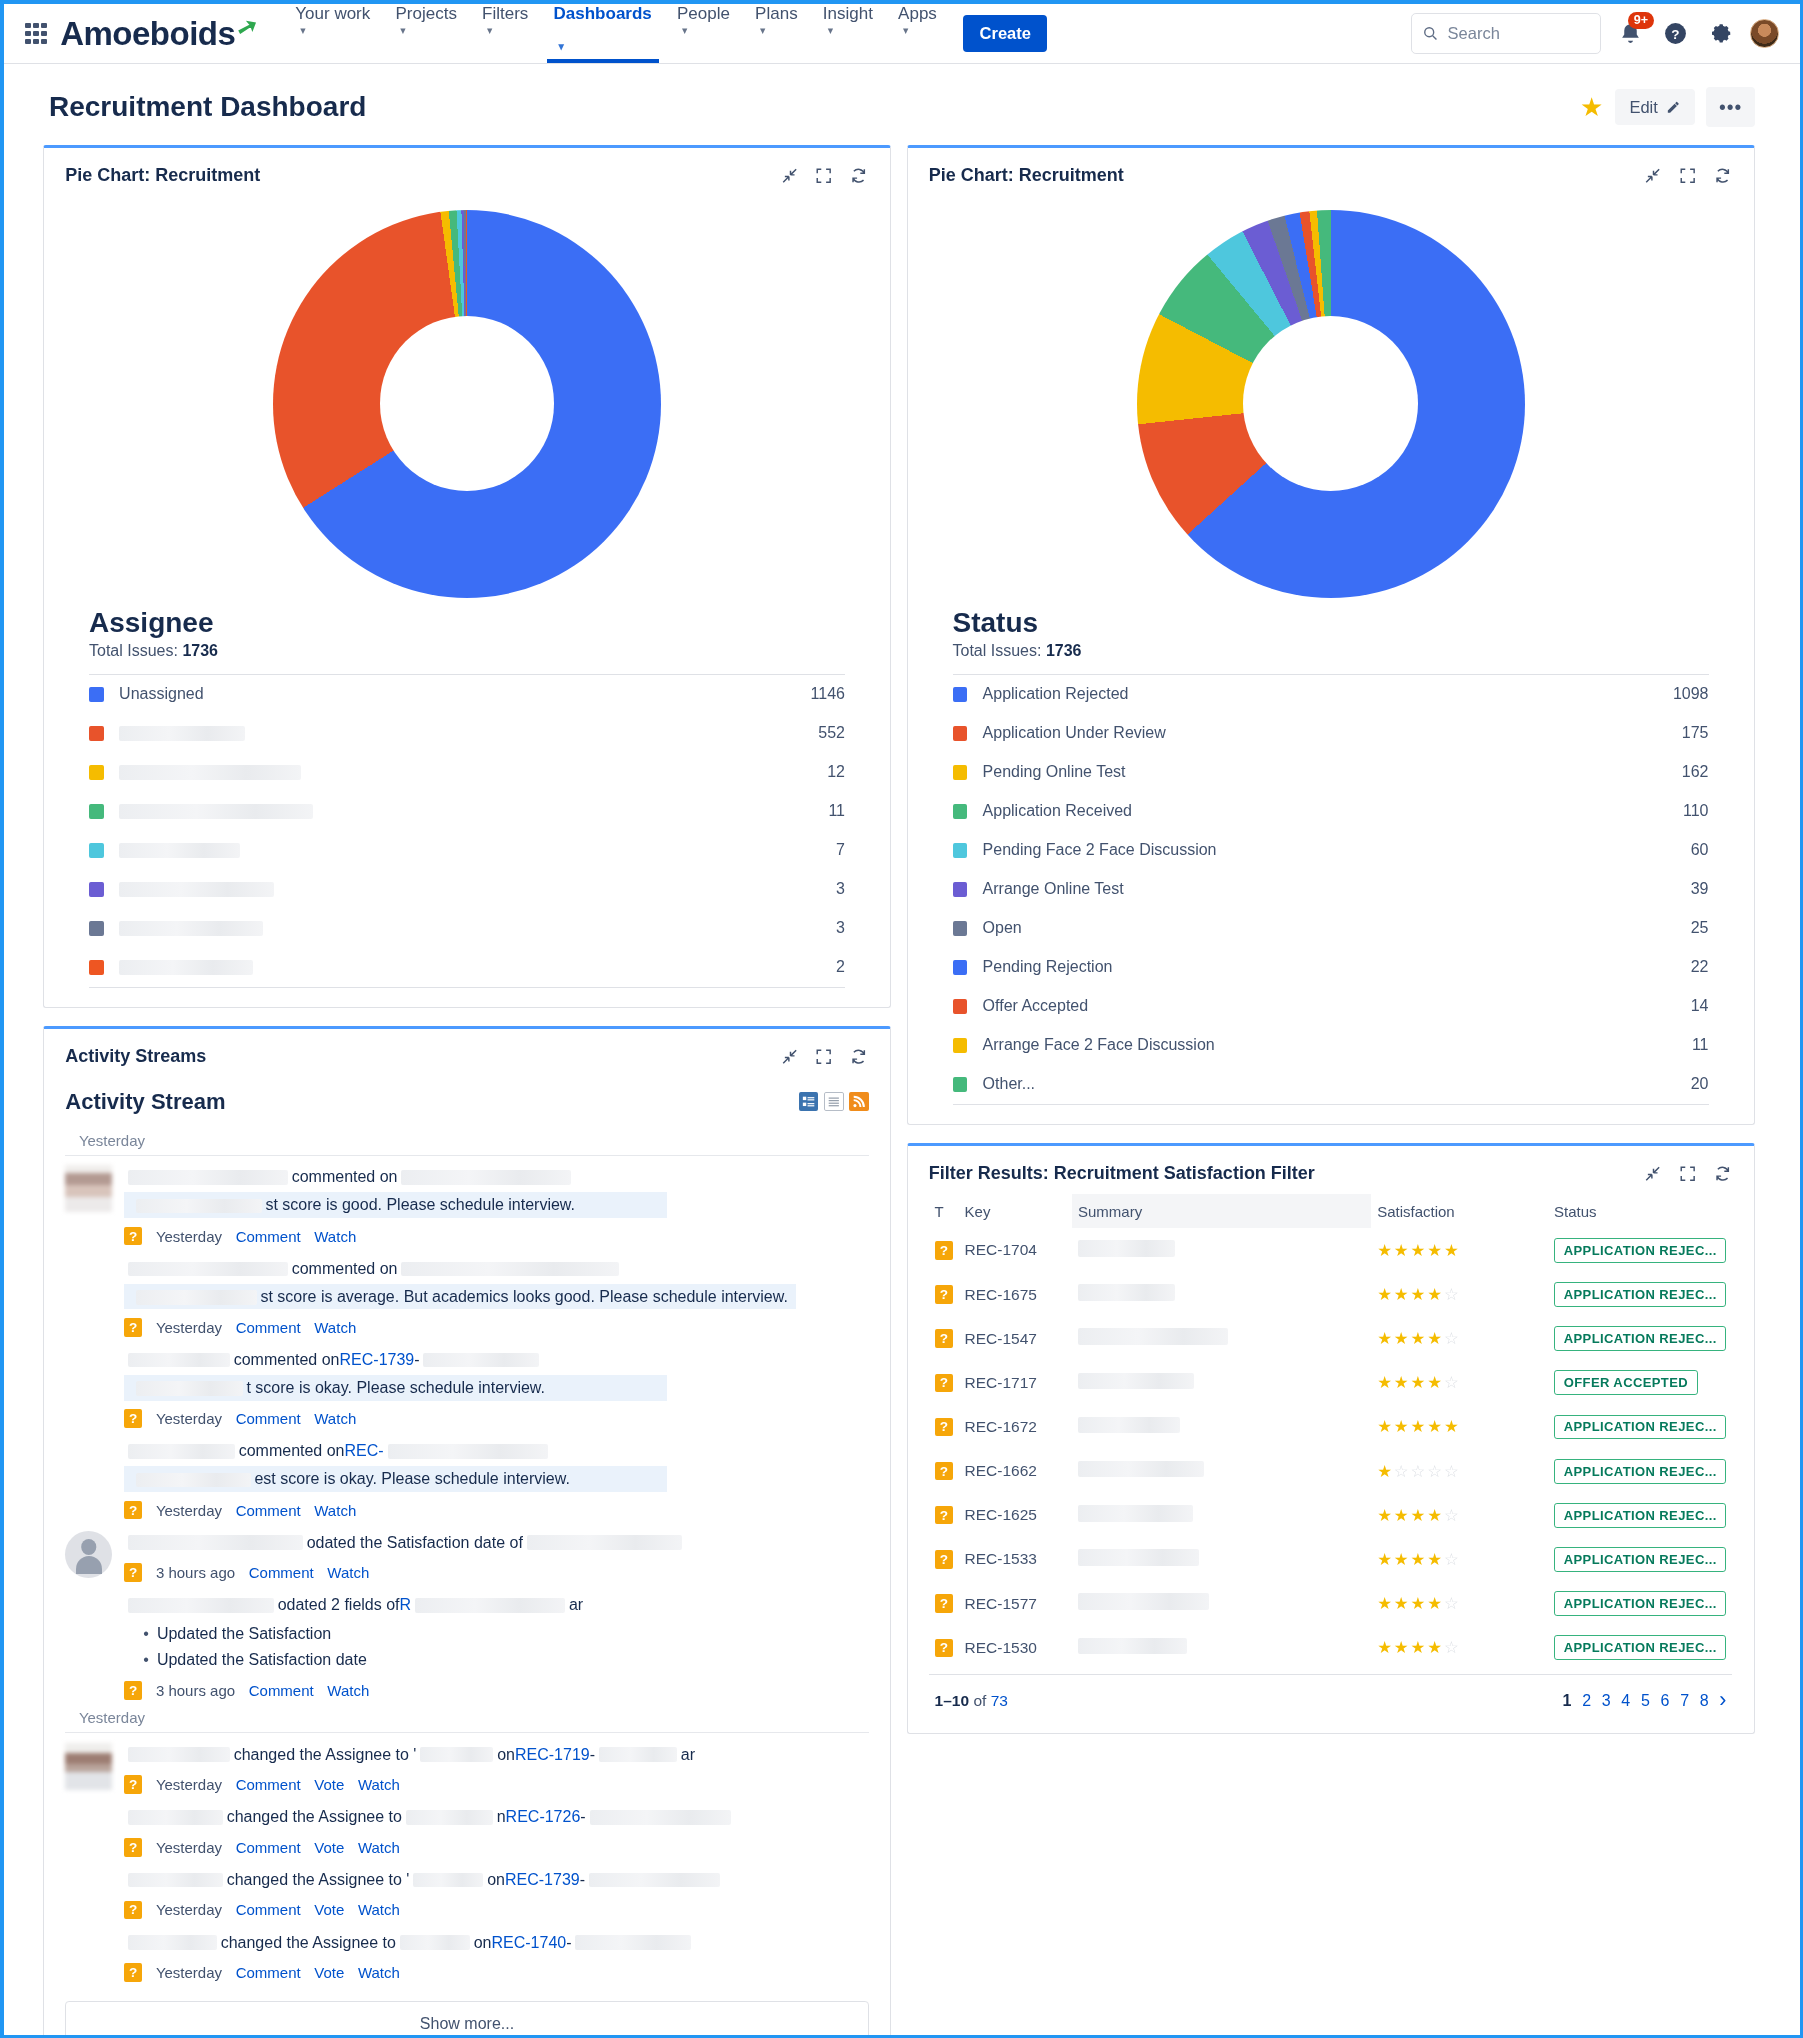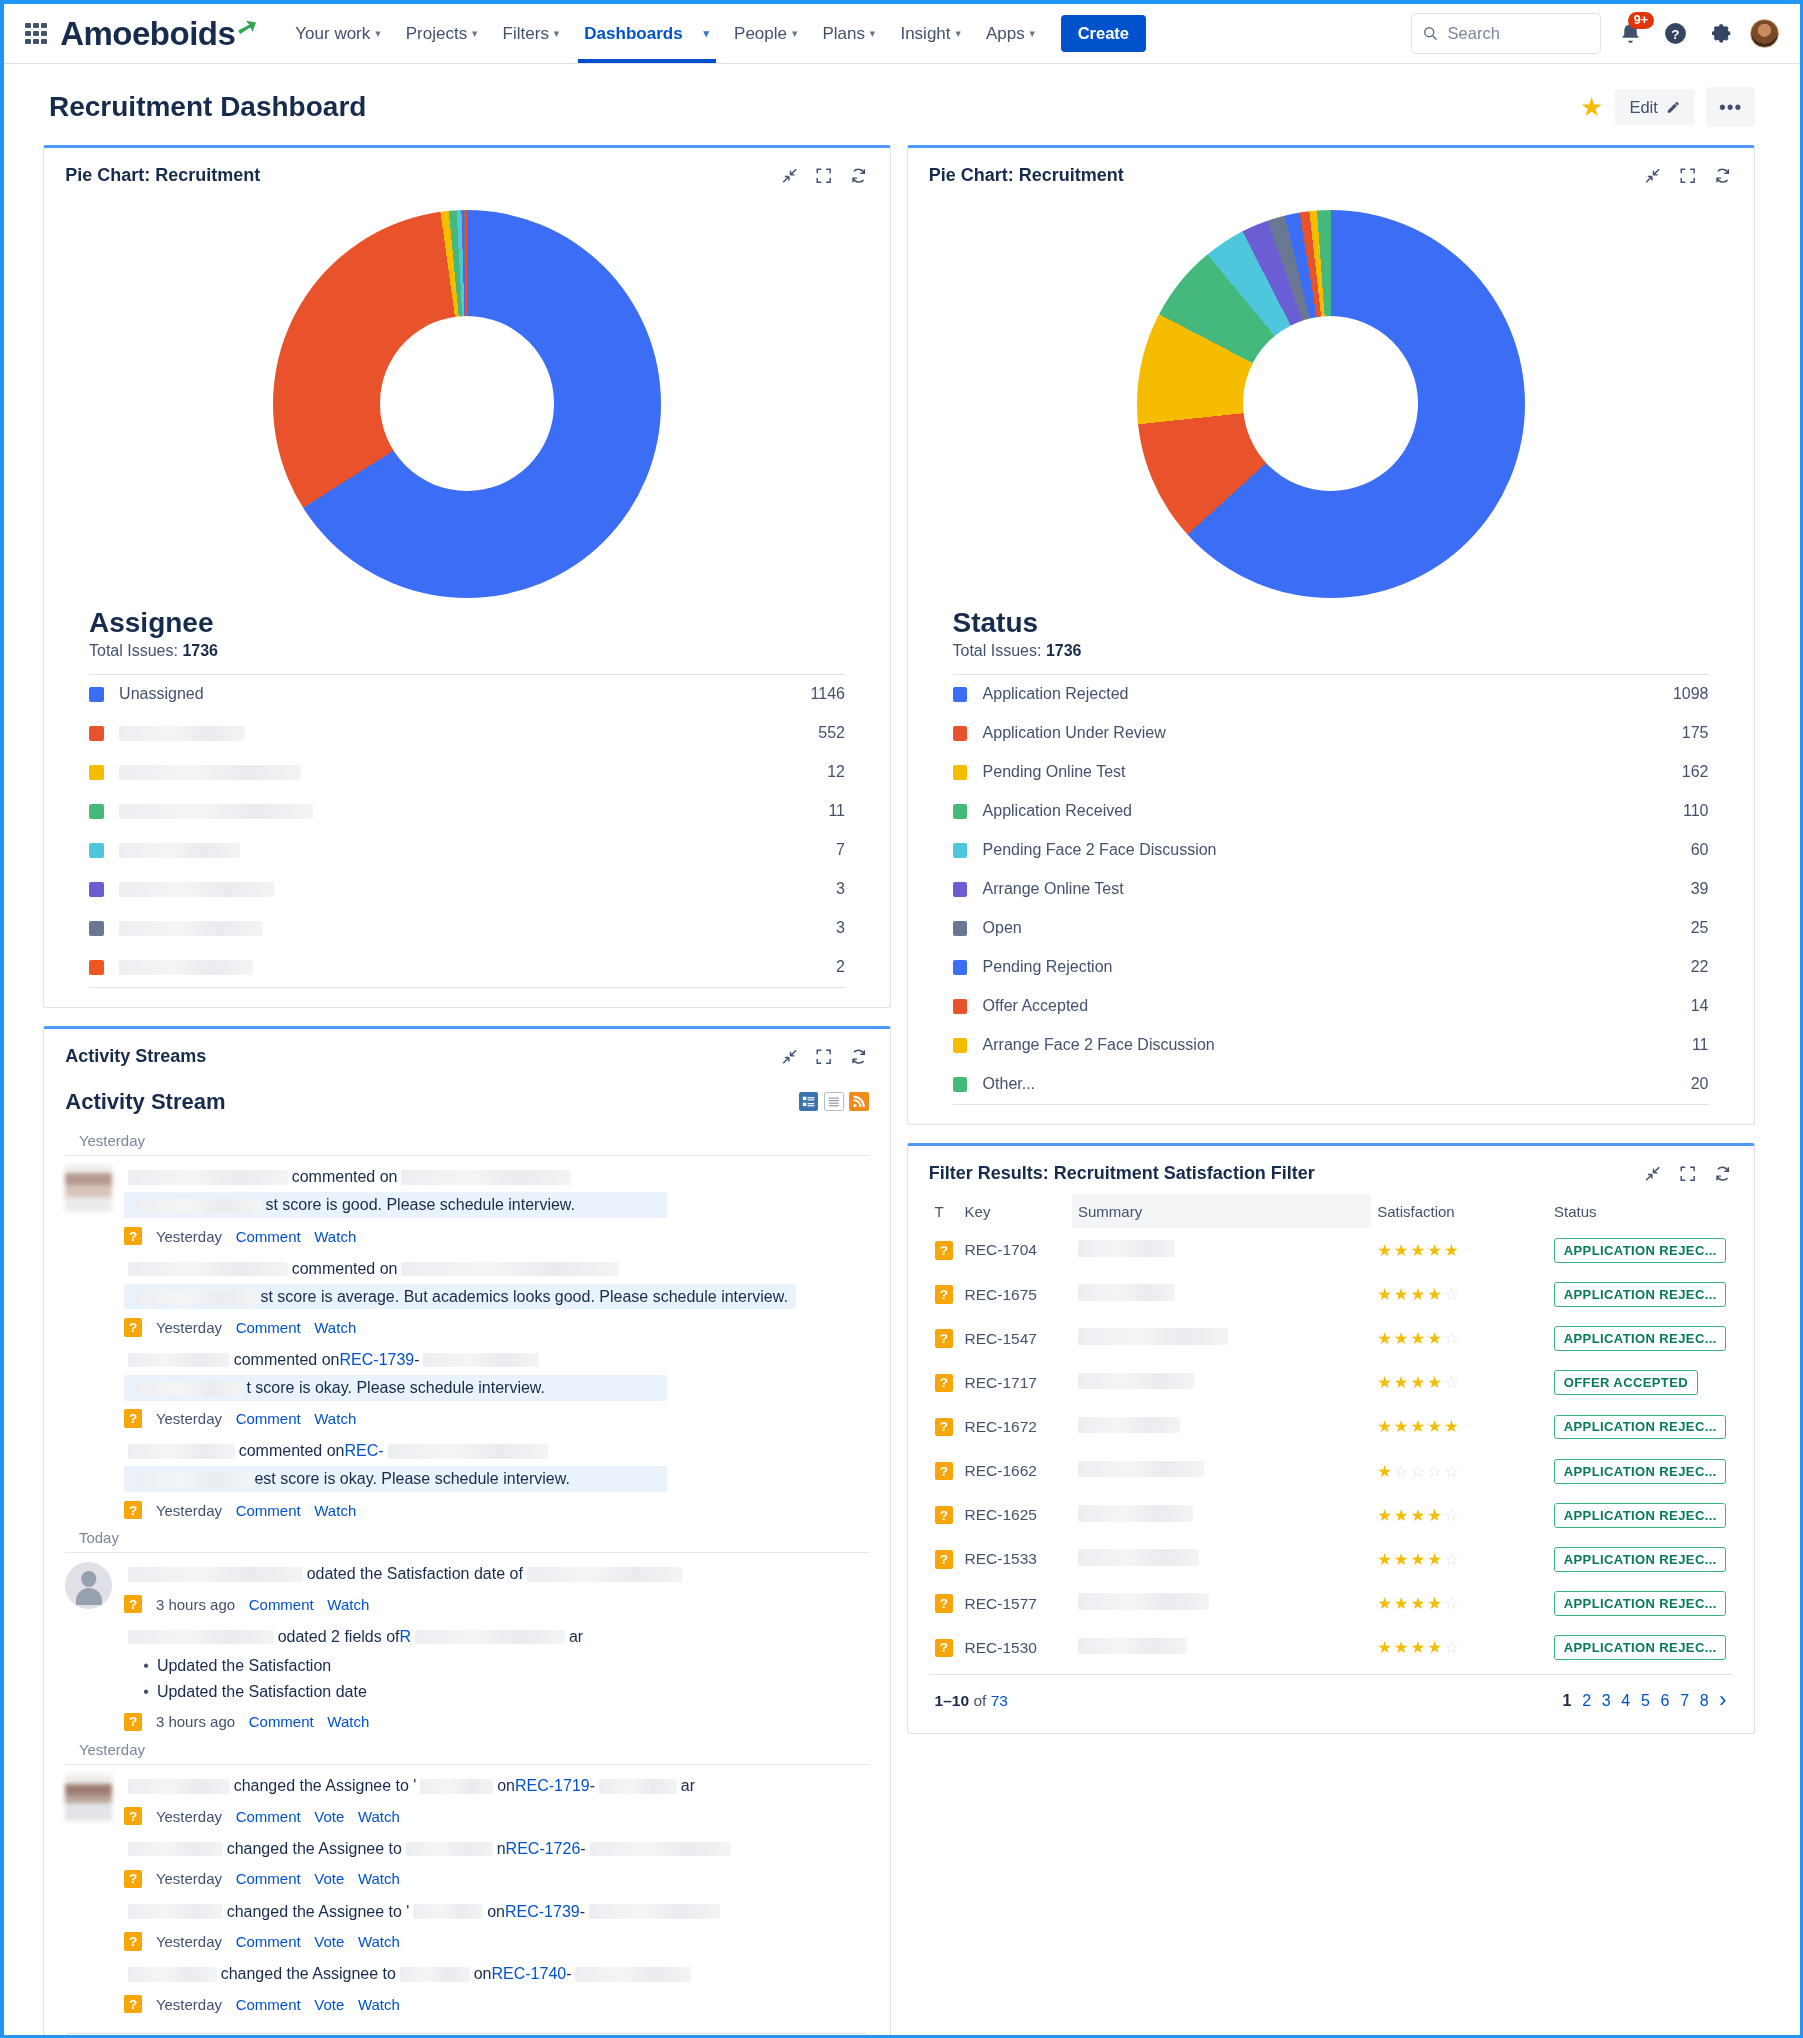--- a/index.html
+++ b/index.html
@@ -21,22 +21,22 @@
     grid-template-columns: repeat(3,1fr); grid-template-rows: repeat(3,1fr);
     gap: 2.4px; margin-right: 13.6px; cursor: pointer; }
   .grid-icon i { background: #42526e; border-radius: 1px; display: block; }
   .brand { display: flex; align-items: baseline; font-size: 33px;
     font-weight: 700; letter-spacing: -0.5px; color: #172b4d; margin-right: 25px;
     cursor: pointer; }
   .brand .swoosh { color: #2fa84f; font-size: 25px; margin-left: 1.9px;
      transform: translateY(-9.7px) rotate(15deg); display:inline-block;}
   .navitems { display: flex; align-items: center; height: 100%; }
   .navitem { font-size: 17px; color: #42526e; padding: 0 12.6px;
-    height: 100%; display: flex; align-items: center; cursor: pointer;
-    position: relative; white-space: nowrap; }
+    height: 100%; display: flex; cursor: pointer;
+    position: relative; white-space: nowrap; flex-direction: column; }
   .navitem .cv { margin-left: 4.9px; font-size: 10.7px; opacity: .8; }
   .navitem.active { color: #0052cc; font-weight: 600; gap: 16px; }
   .navitem.active::after { content: ""; position: absolute; left: 5.8px; right: 5.8px;
     bottom: 0; height: 3.9px; background: #0052cc; }
   .create-btn { background: #0052cc; color: #fff; font-size: 16.5px;
     font-weight: 600; padding: 8.7px 16.5px; border-radius: 3.9px; margin-left: 13.6px;
     cursor: pointer; border: none; font-family: inherit; }
   .nav-right { margin-left: auto; display: flex; align-items: center; gap: 15.5px; }
   .searchbox { width: 190px; height: 41px; border: 1.9px solid #dfe1e6;
     border-radius: 4.9px; display: flex; align-items: center; padding: 0 10.7px;
@@ -441,21 +441,20 @@
                   <span> commented on </span>
                   <span class="lnk">REC-</span>
                   <span class="redact" style="width: 160px; vertical-align: middle; margin: 0px 3.9px;"></span>
                 </div><div class="act-cmt"><span class="redact" style="width: 115px; vertical-align: middle; margin: 0px 3.9px;"></span><span>est score is okay. Please schedule interview.</span></div><div class="act-meta">
                   <span class="qicon">?</span>
                   <span class="tm">Yesterday</span>
                   <span class="ln">Comment</span>
                   <span class="ln">Watch</span>
                 </div></div>
             </div>
-            <div class="day-sep">Today</div>
             <div class="act">
               <div class="act-av generic"></div>
               <div class="act-body">
                 <div class="act-line">
                   <span class="redact" style="width: 175px; vertical-align: middle; margin: 0px 3.9px;"></span>
                   <span> odated the Satisfaction date of </span>
                   <span class="redact" style="width: 155px; vertical-align: middle; margin: 0px 3.9px;"></span>
                 </div>
                 <div class="act-meta">
                   <span class="qicon">?</span>

